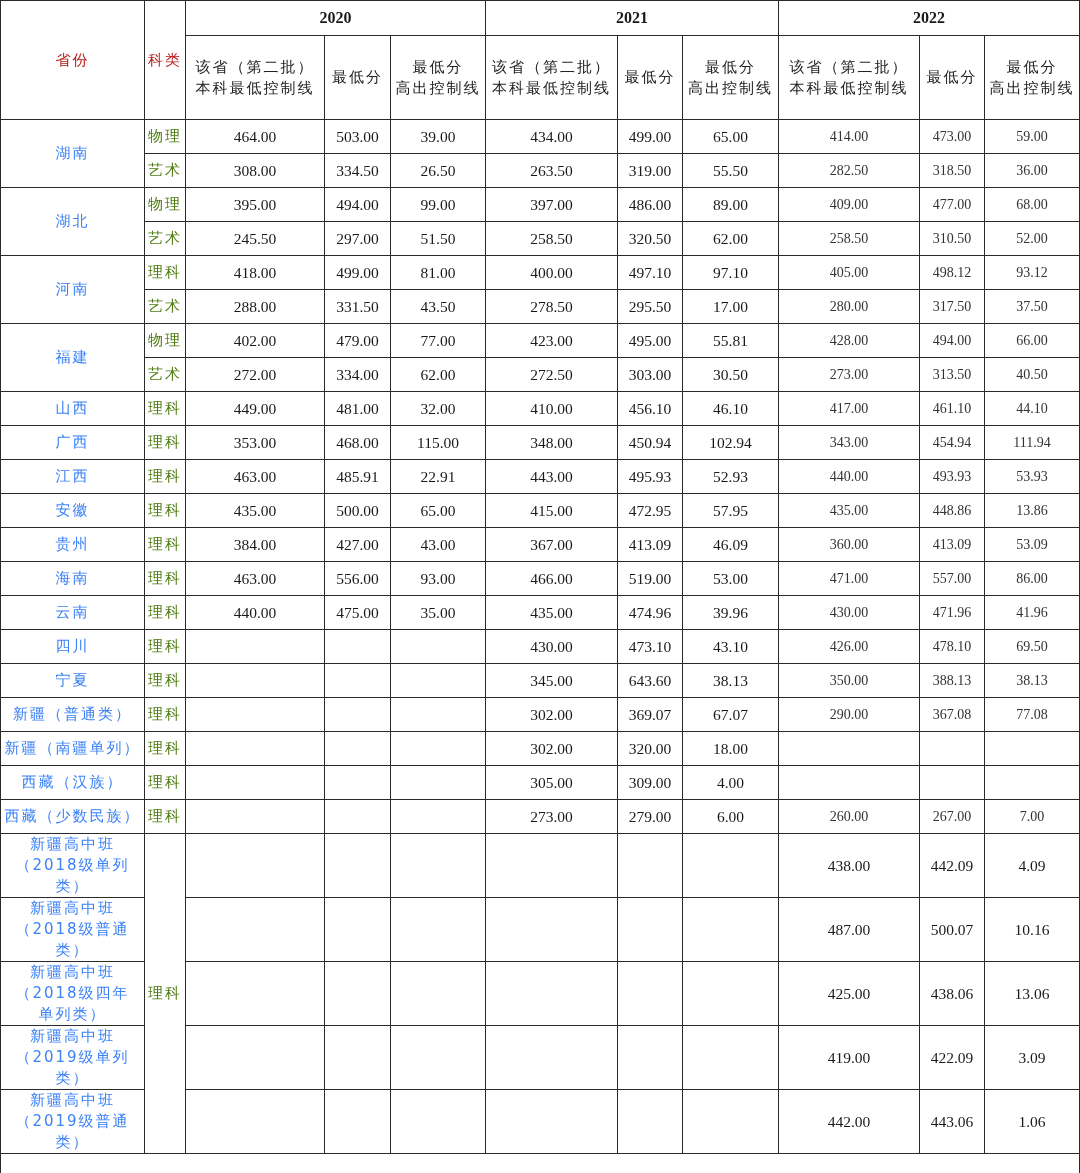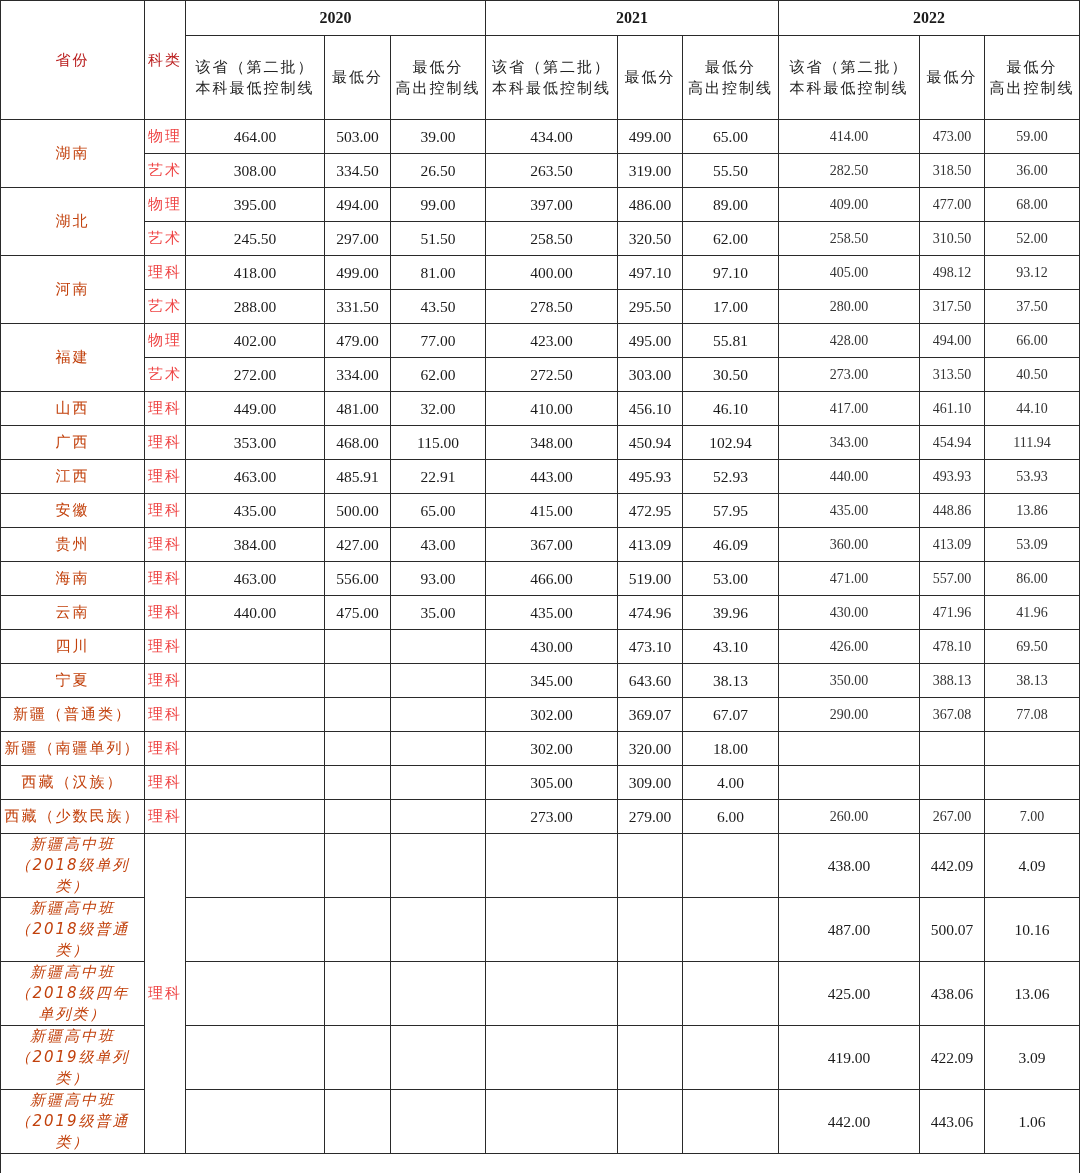--- a/index.html
+++ b/index.html
@@ -2,28 +2,28 @@
 <html><head>
 <meta charset="utf-8">
 <style>
   html, body { margin: 0; padding: 0; background: #ffffff; }
   body { width: 1080px; height: 1173px; overflow: hidden; font-family: "Liberation Serif", "DejaVu Serif", serif; color: #1a1a1a; }
   table { border-collapse: collapse; table-layout: fixed; width: 1079px; margin-left: 0; }
   td, th { border: 1.5px solid #2a2a2a; text-align: center; vertical-align: middle; padding: 0; font-weight: normal; }
   .year { font-weight: bold; font-size: 16px; height: 34px; }
   .sub-h { font-family: "DejaVu Sans", sans-serif; font-size: 15px; line-height: 21px; letter-spacing: 2px; color: #222; }
   .hdr-main { font-family: "DejaVu Sans", sans-serif; font-size: 15px; letter-spacing: 2px; color: #b91c1c; }
-  .prov { font-family: "DejaVu Sans", sans-serif; font-size: 15px; color: #c2410c; letter-spacing: 2px; margin-left: 28px; }
-  .subj { font-family: "DejaVu Sans", sans-serif; font-size: 15px; color: #ef4444; letter-spacing: 2px; }
+  .prov { font-family: "DejaVu Sans", sans-serif; font-size: 15px; color: #3b82f6; letter-spacing: 2px; margin-left: 28px; }
+  .subj { font-family: "DejaVu Sans", sans-serif; font-size: 15px; color: #4d7c0f; letter-spacing: 2px; }
   .num { font-size: 15.5px; }
   .num22 { font-size: 14px; color: #333; }
   tr.r { height: 34px; }
   tr.rt { height: 60px; }
   .note-cell { height: 44px; border-bottom: none; text-align: left; padding-left: 182px; font-family: "DejaVu Sans", sans-serif; font-size: 15px; letter-spacing: 1px; vertical-align: bottom; padding-bottom: 2px; }
-  .prov-multi { line-height: 21px; font-style: italic; }
+  .prov-multi { line-height: 21px; }
 </style>
 </head>
 <body>
 
 <table>
   <colgroup>
     <col style="width:144px">
       <col style="width:41px">
     <col style="width:139px">
       <col style="width:66px">

